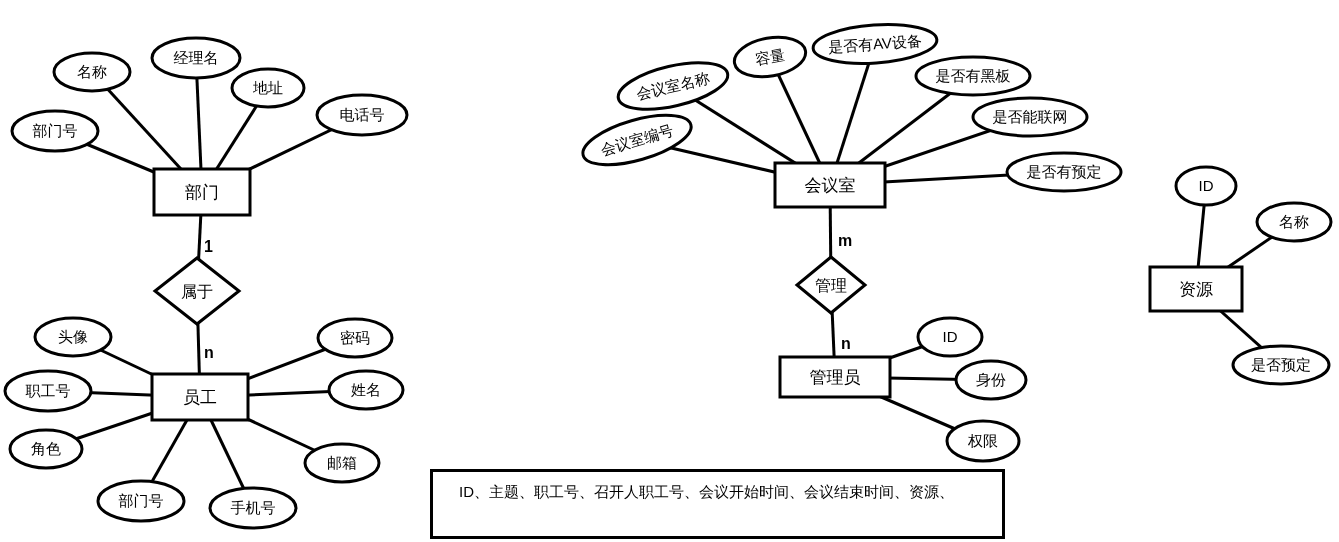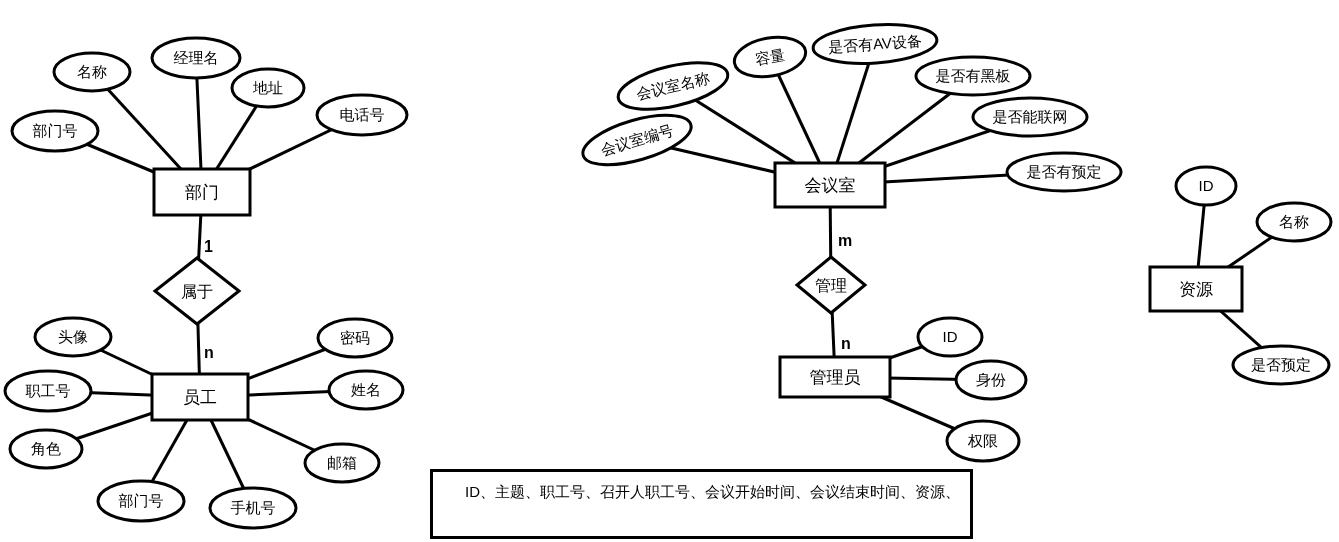--- a/index.html
+++ b/index.html
@@ -25,26 +25,25 @@
     font-family: "Liberation Sans", sans-serif;
   }
   .note-box {
     position: absolute;
     left: 430px;
     top: 469px;
     width: 517px;
     height: 52px;
     border: 3px solid #000000;
     background: #ffffff;
-    padding: 6px 10px;
+    padding: 6px 26px;
     font-size: 15px;
     line-height: 27px;
     color: #000000;
     white-space: nowrap;
-    text-align: right;
   }
   .watermark {
     position: absolute;
     left: 1272px;
     top: 509px;
     font-size: 14px;
     font-weight: bold;
     color: #8a8a8a;
     letter-spacing: 1px;
     margin-top: 36px;

